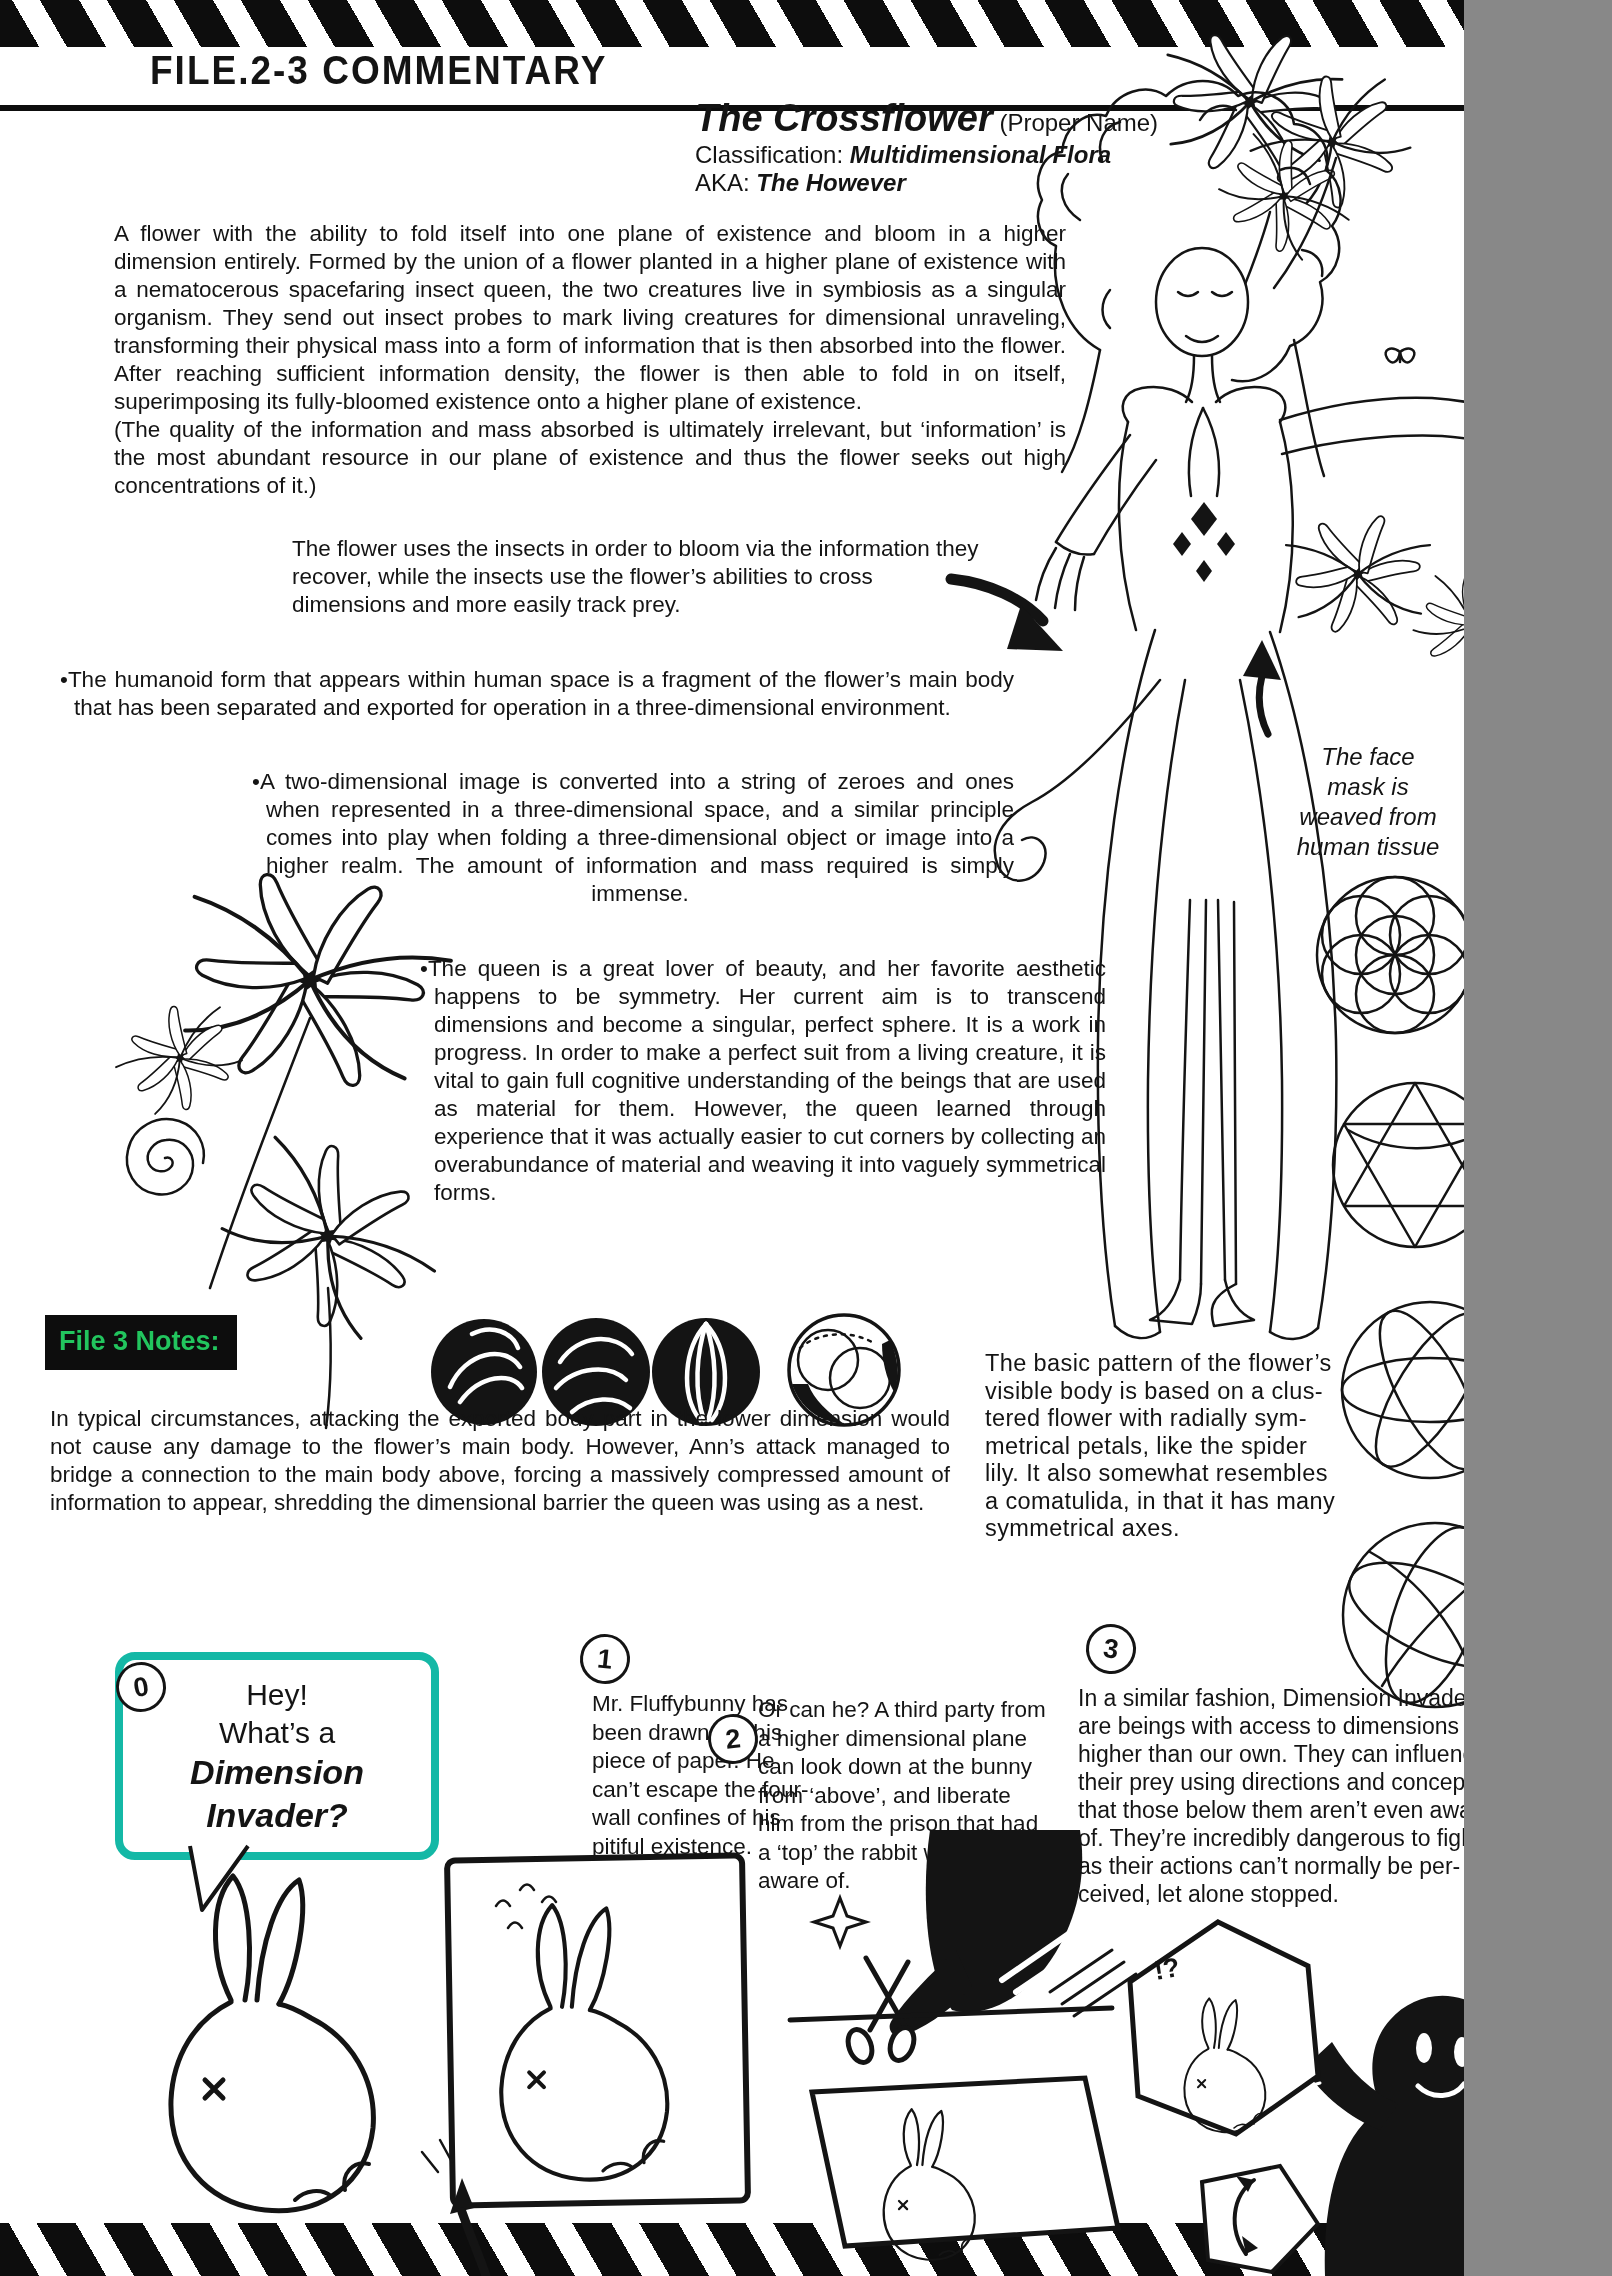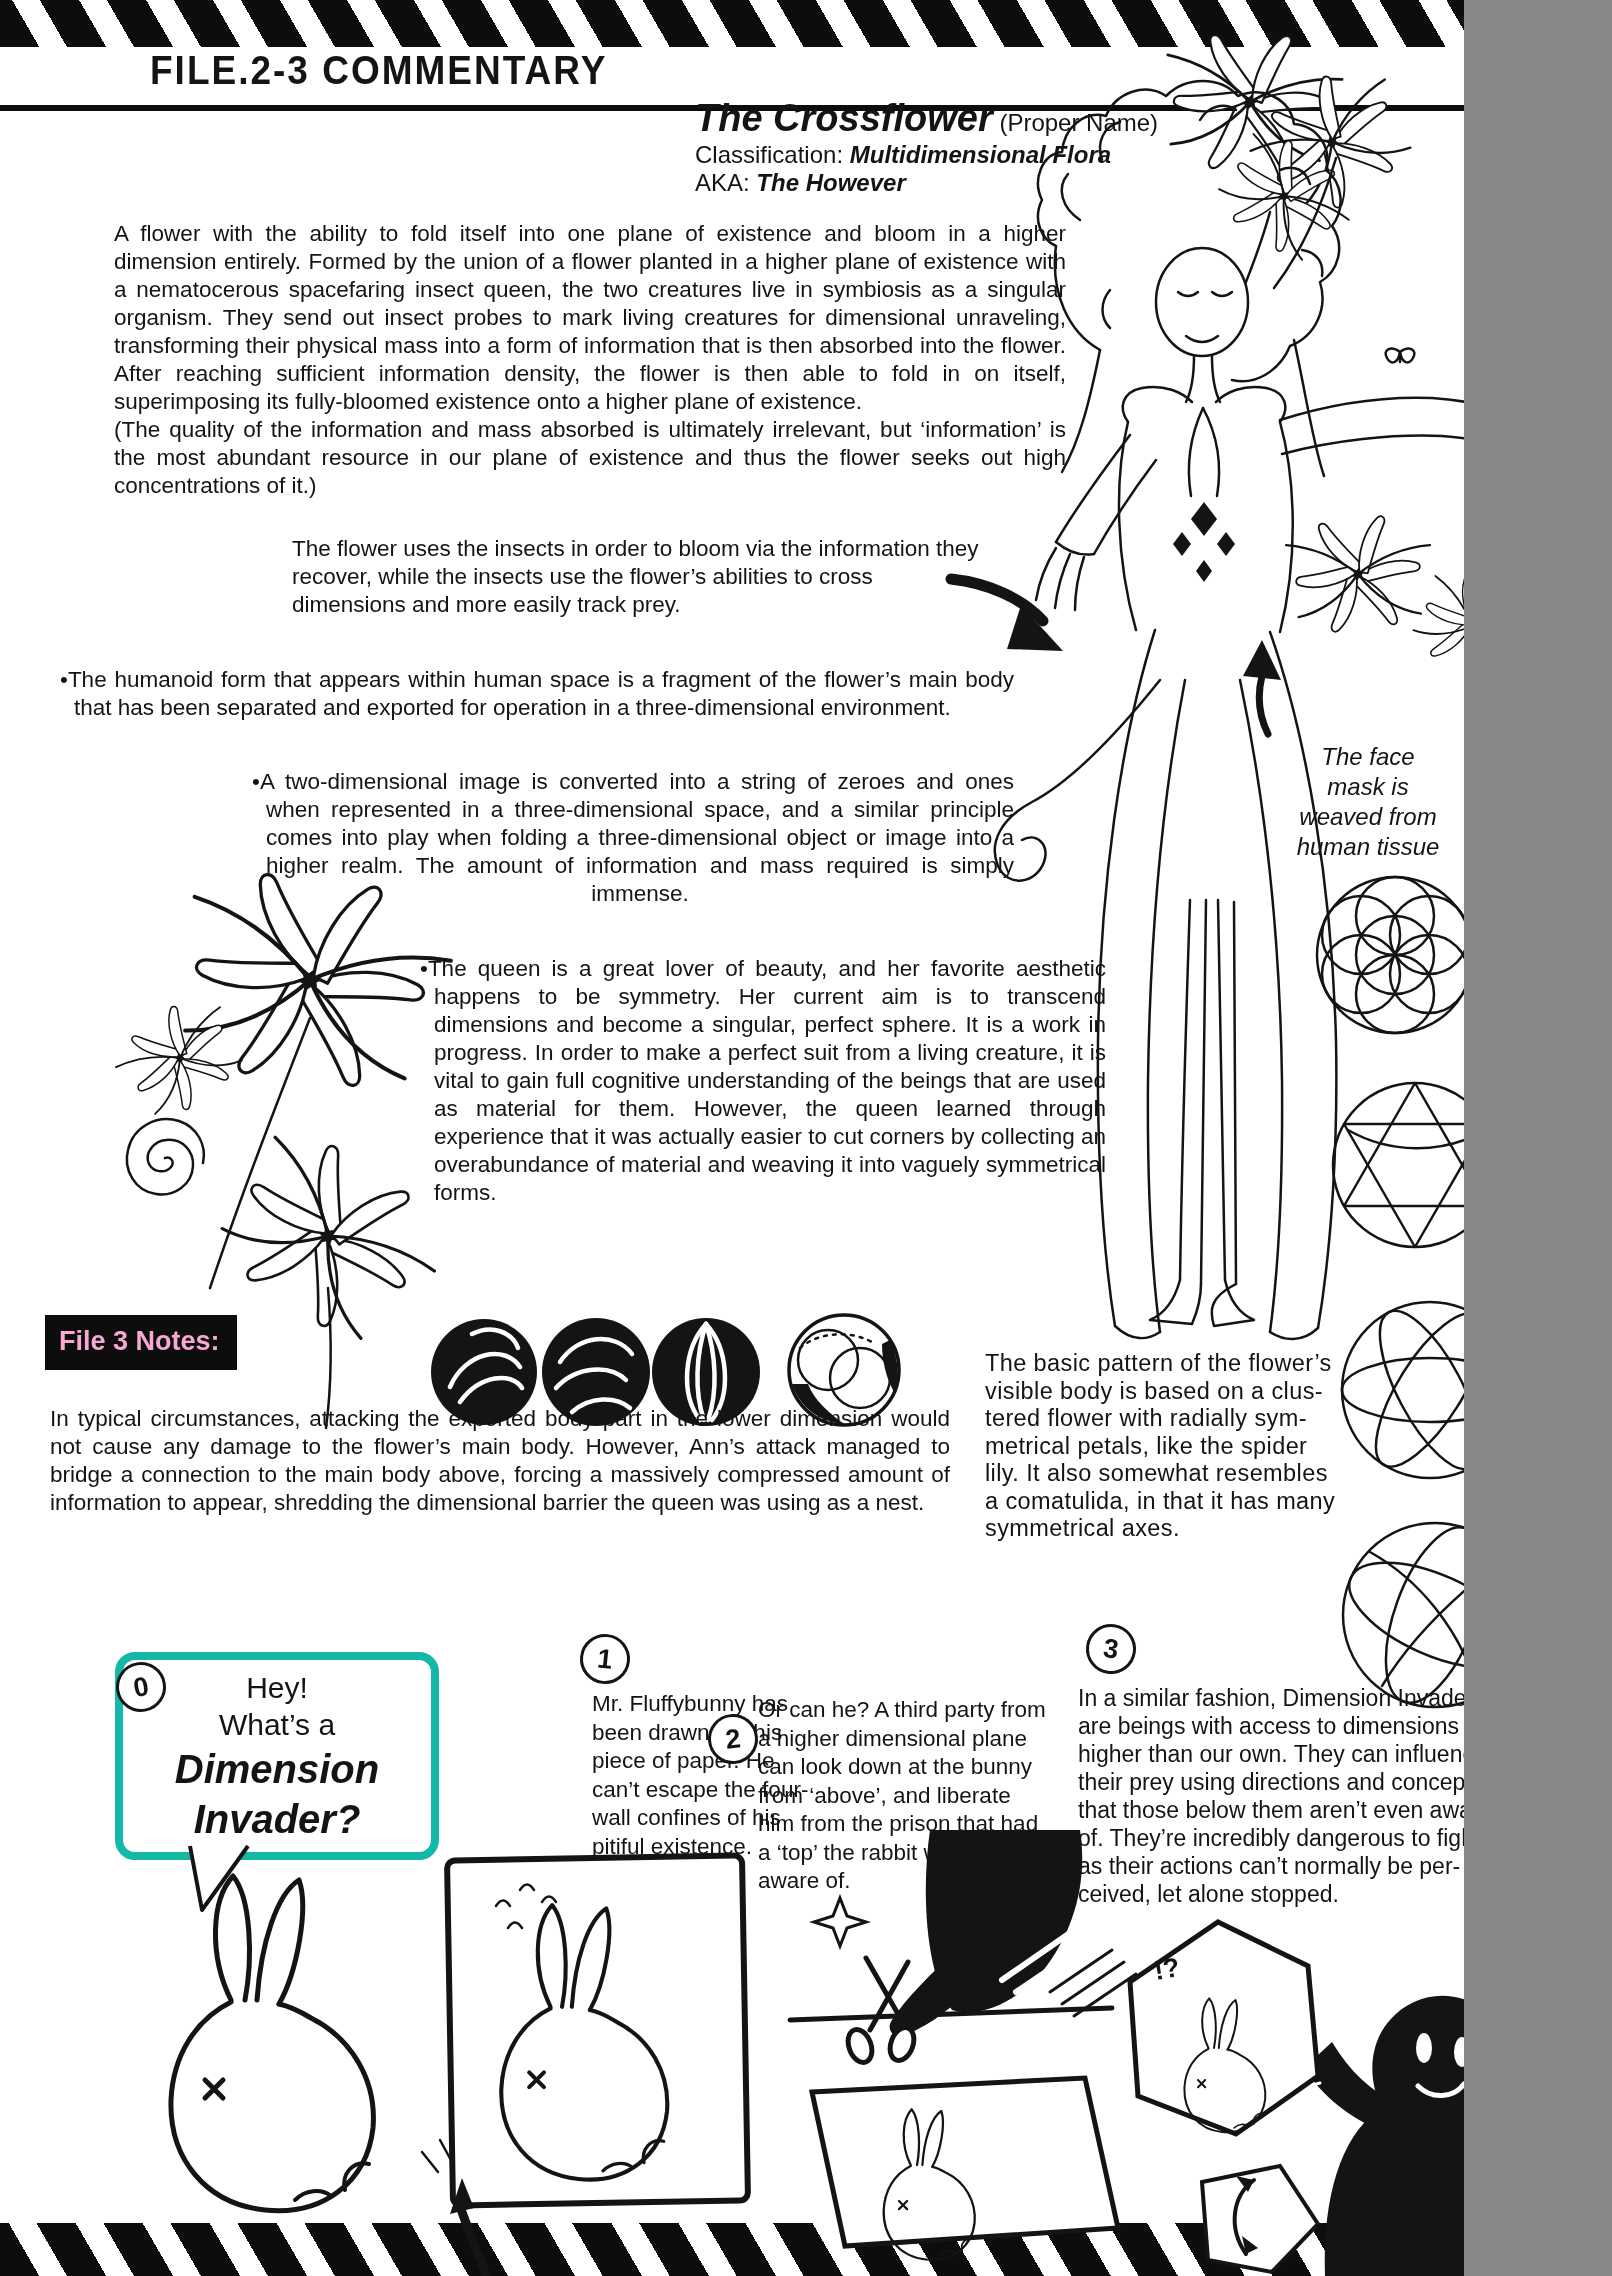--- a/index.html
+++ b/index.html
@@ -18,31 +18,31 @@
   .tproper{font-size:24px;}
   .tline{font-size:24px;}
   .bi{font-weight:bold;font-style:italic;}
   .body{font-size:22.5px;line-height:28px;text-align:justify;}
   .body p{margin:0;}
   .left{text-align:left;}
   .pre{white-space:pre-line;}
   .hang{text-indent:-14px;padding-left:14px;}
   .lastcenter{text-align-last:center;}
   .abs{position:absolute;}
-  .file3-label{position:absolute;left:45px;top:1315px;background:#0d0d0d;color:#f9a8d4;
+  .file3-label{position:absolute;left:45px;top:1315px;background:#0d0d0d;color:#22c55e;
         font-size:27px;font-weight:bold;padding:11px 17px 13px 14px;}
   .maskline{font-size:24px;line-height:30px;font-style:italic;text-align:center;}
   .circnum{position:absolute;width:44px;height:44px;border:3.5px solid #141414;border-radius:50%;
         display:flex;align-items:center;justify-content:center;font-size:27px;font-weight:bold;
         background:#fff;z-index:4;}
   .bubble{position:absolute;left:115px;top:1652px;width:308px;height:192px;border:8px solid #14b8a6;
         border-radius:20px;background:#fff;z-index:3;display:flex;flex-direction:column;
         align-items:center;justify-content:center;text-align:center;line-height:1.25;}
   .bub-n{font-size:30px;}
-  .bub-b{font-size:40px;font-weight:bold;font-style:italic;}
+  .bub-b{font-size:34px;font-weight:bold;font-style:italic;}
   .paneltext{font-size:22.5px;line-height:28.5px;}
   .panel3text{font-size:23px;line-height:28px;}
   svg{position:absolute;overflow:visible;}
   .ln{fill:none;stroke:#141414;stroke-width:2.5;stroke-linecap:round;stroke-linejoin:round;}
   .lnW{fill:none;stroke:#141414;stroke-width:5;stroke-linecap:round;stroke-linejoin:round;}
   .ink{fill:#141414;stroke:none;}
   .wln{fill:none;stroke:#fff;stroke-width:4.5;stroke-linecap:round;}
   .petal{fill:#fff;stroke:#141414;stroke-width:2;stroke-linejoin:round;}
   .paper{fill:#fff;stroke:#141414;}
 </style>

